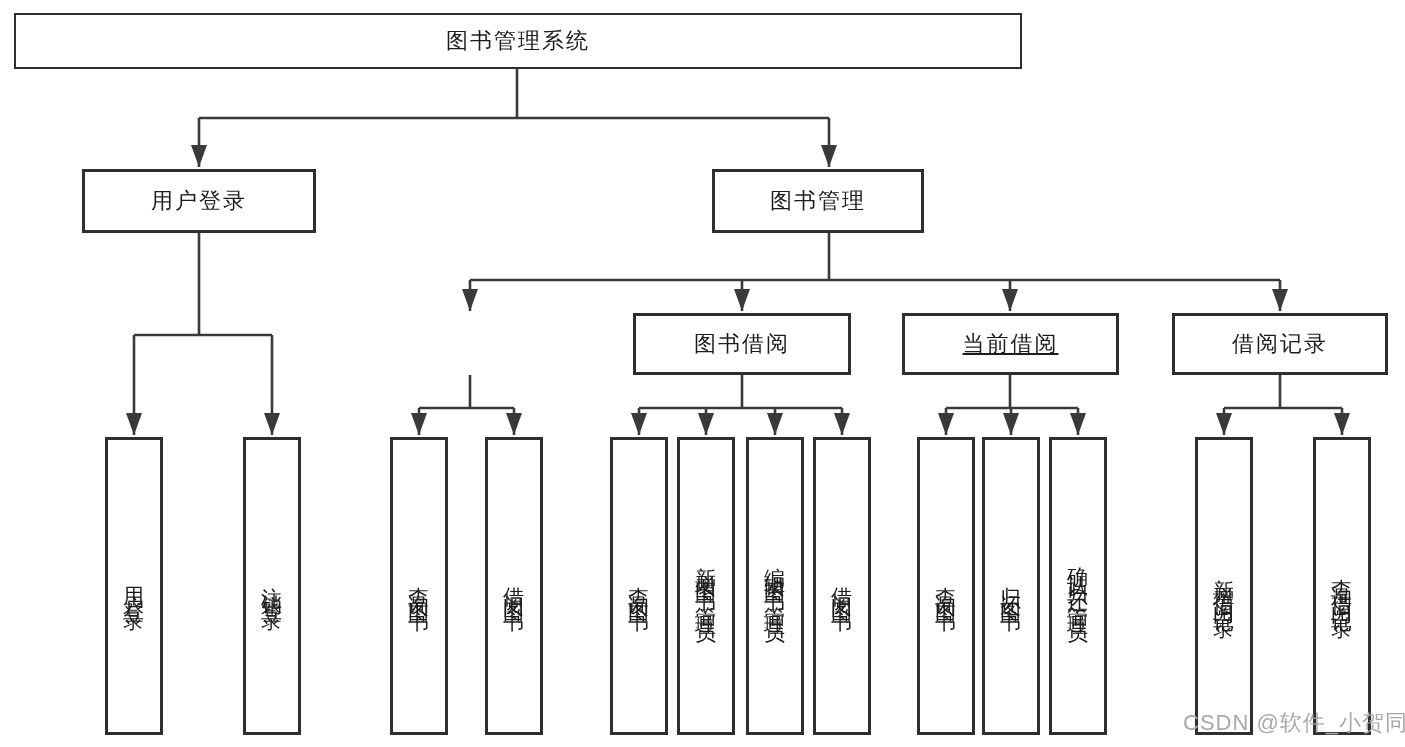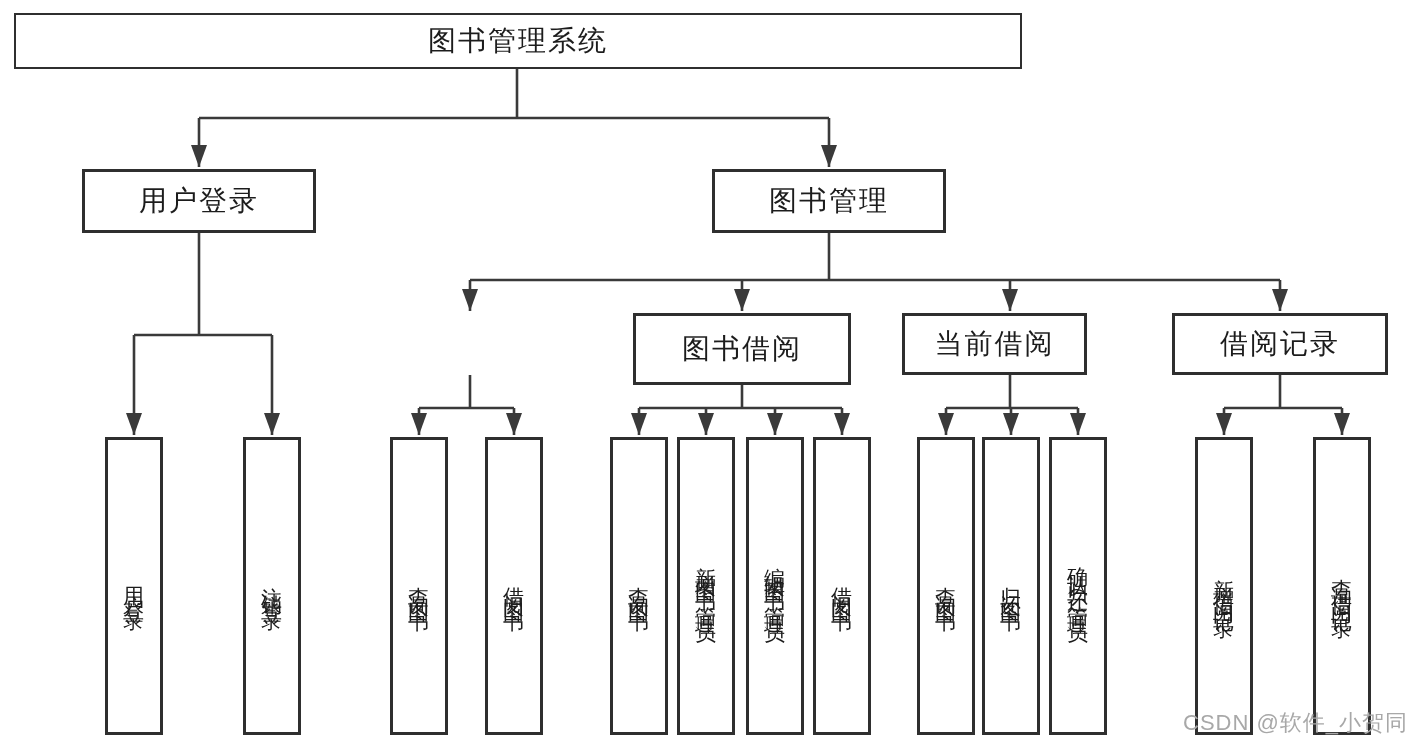--- a/index.html
+++ b/index.html
@@ -29,21 +29,21 @@
     display: flex;
     align-items: center;
     justify-content: center;
     z-index: 2;
     color: #1c1c1c;
   }
   .box.root {
     border-width: 2px;
   }
   .box .hlabel {
-    font-size: 28px;
+    font-size: 22px;
     letter-spacing: 2px;
     white-space: nowrap;
   }
   .box .vlabel {
     writing-mode: vertical-rl;
     text-orientation: mixed;
     font-size: 21px;
     letter-spacing: 8px;
     line-height: 1;
     white-space: nowrap;
@@ -111,28 +111,28 @@
     </g>
   </svg>
 
   <div class="box root" style="left:14px; top:13px; width:1008px; height:56px;">
     <span class="hlabel">图书管理系统</span>
   </div>
 
   <div class="box" style="left:82px; top:169px; width:234px; height:64px;">
     <span class="hlabel">用户登录</span>
   </div>
-  <div class="box" style="left:712px; top:169px; width:234px; height:64px;">
+  <div class="box" style="left:712px; top:169px; width:212px; height:64px;">
     <span class="hlabel">图书管理</span>
   </div>
 
-  <div class="box" style="left:633px; top:313px; width:218px; height:72px;">
+  <div class="box" style="left:633px; top:313px; width:218px; height:62px;">
     <span class="hlabel">图书借阅</span>
   </div>
-  <div class="box" style="left:902px; top:313px; width:185px; height:62px;">
+  <div class="box" style="left:902px; top:313px; width:217px; height:62px;text-decoration:underline;">
     <span class="hlabel">当前借阅</span>
   </div>
   <div class="box" style="left:1172px; top:313px; width:216px; height:62px;">
     <span class="hlabel">借阅记录</span>
   </div>
 
   <div class="box" style="left:105px; top:437px; width:58px; height:298px;">
     <span class="vlabel">用户登录</span>
   </div>
   <div class="box" style="left:243px; top:437px; width:58px; height:298px;">

